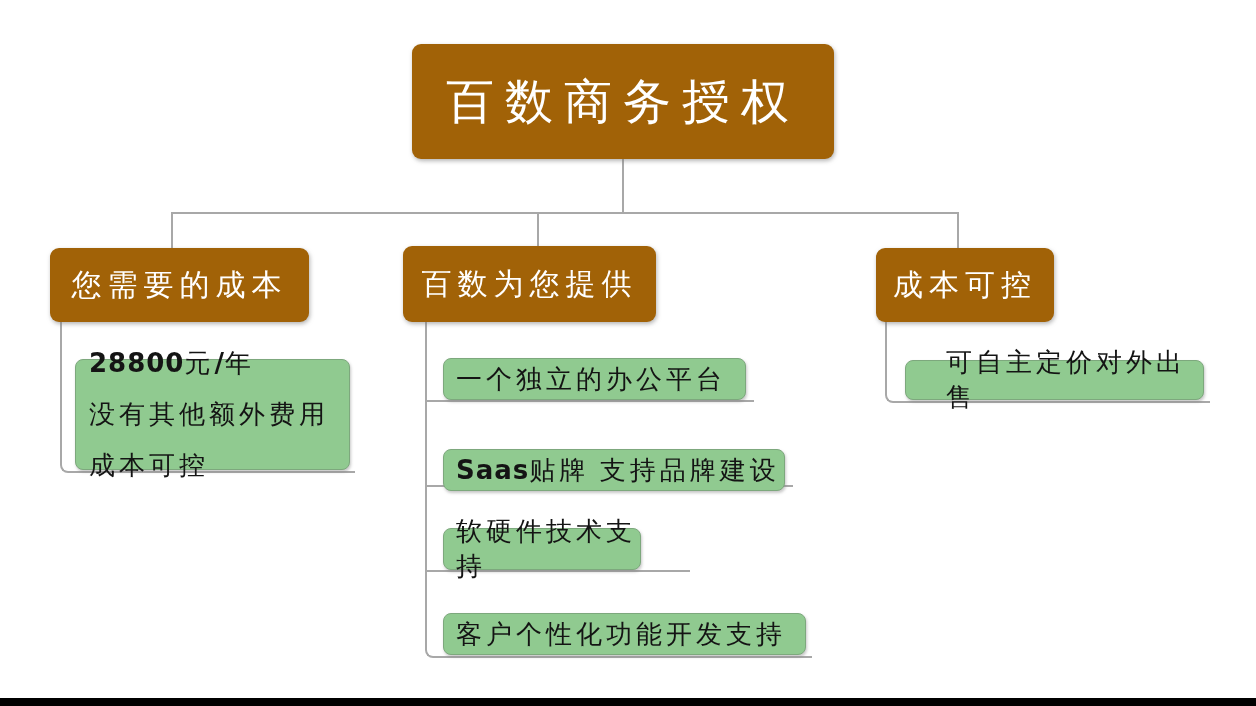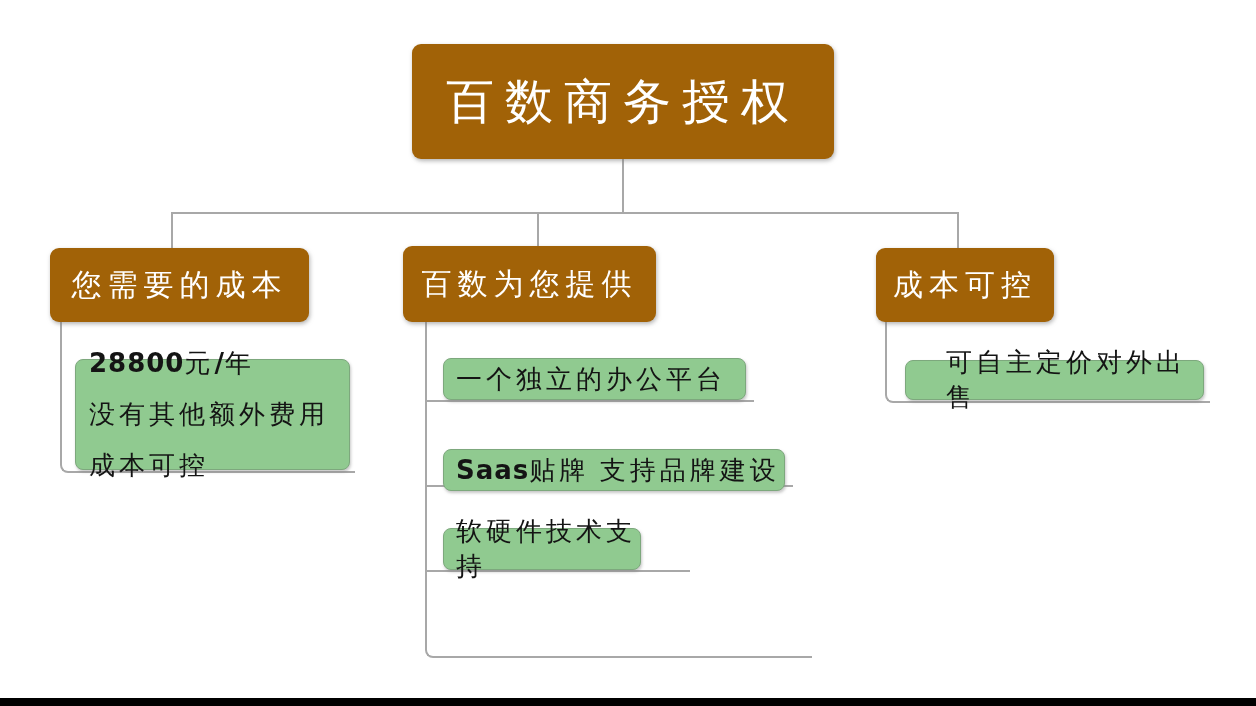--- a/index.html
+++ b/index.html
@@ -143,20 +143,23 @@
 
   <div class="node node-green" style="left:443px; top:449px; width:342px; height:42px;">
     <span class="bold-num">Saas</span>
       <span>贴牌 支持品牌建设</span>
   </div>
 
   <div class="node node-green" style="left:443px; top:528px; width:198px; height:42px;">
     <span>软硬件技术支持</span>
   </div>
 
+  <div class="node node-green" style="left:443px; top:613px; width:363px; height:42px;">
+    <span>客户个性化功能开发支持</span>
+  </div>
 
   <div class="node node-green" style="left:905px; top:360px; width:299px; height:40px;padding-left:40px;">
     <span>可自主定价对外出售</span>
   </div>
 
   <div class="bottom-bar"></div>
 
 </div>
 
 </body></html>

